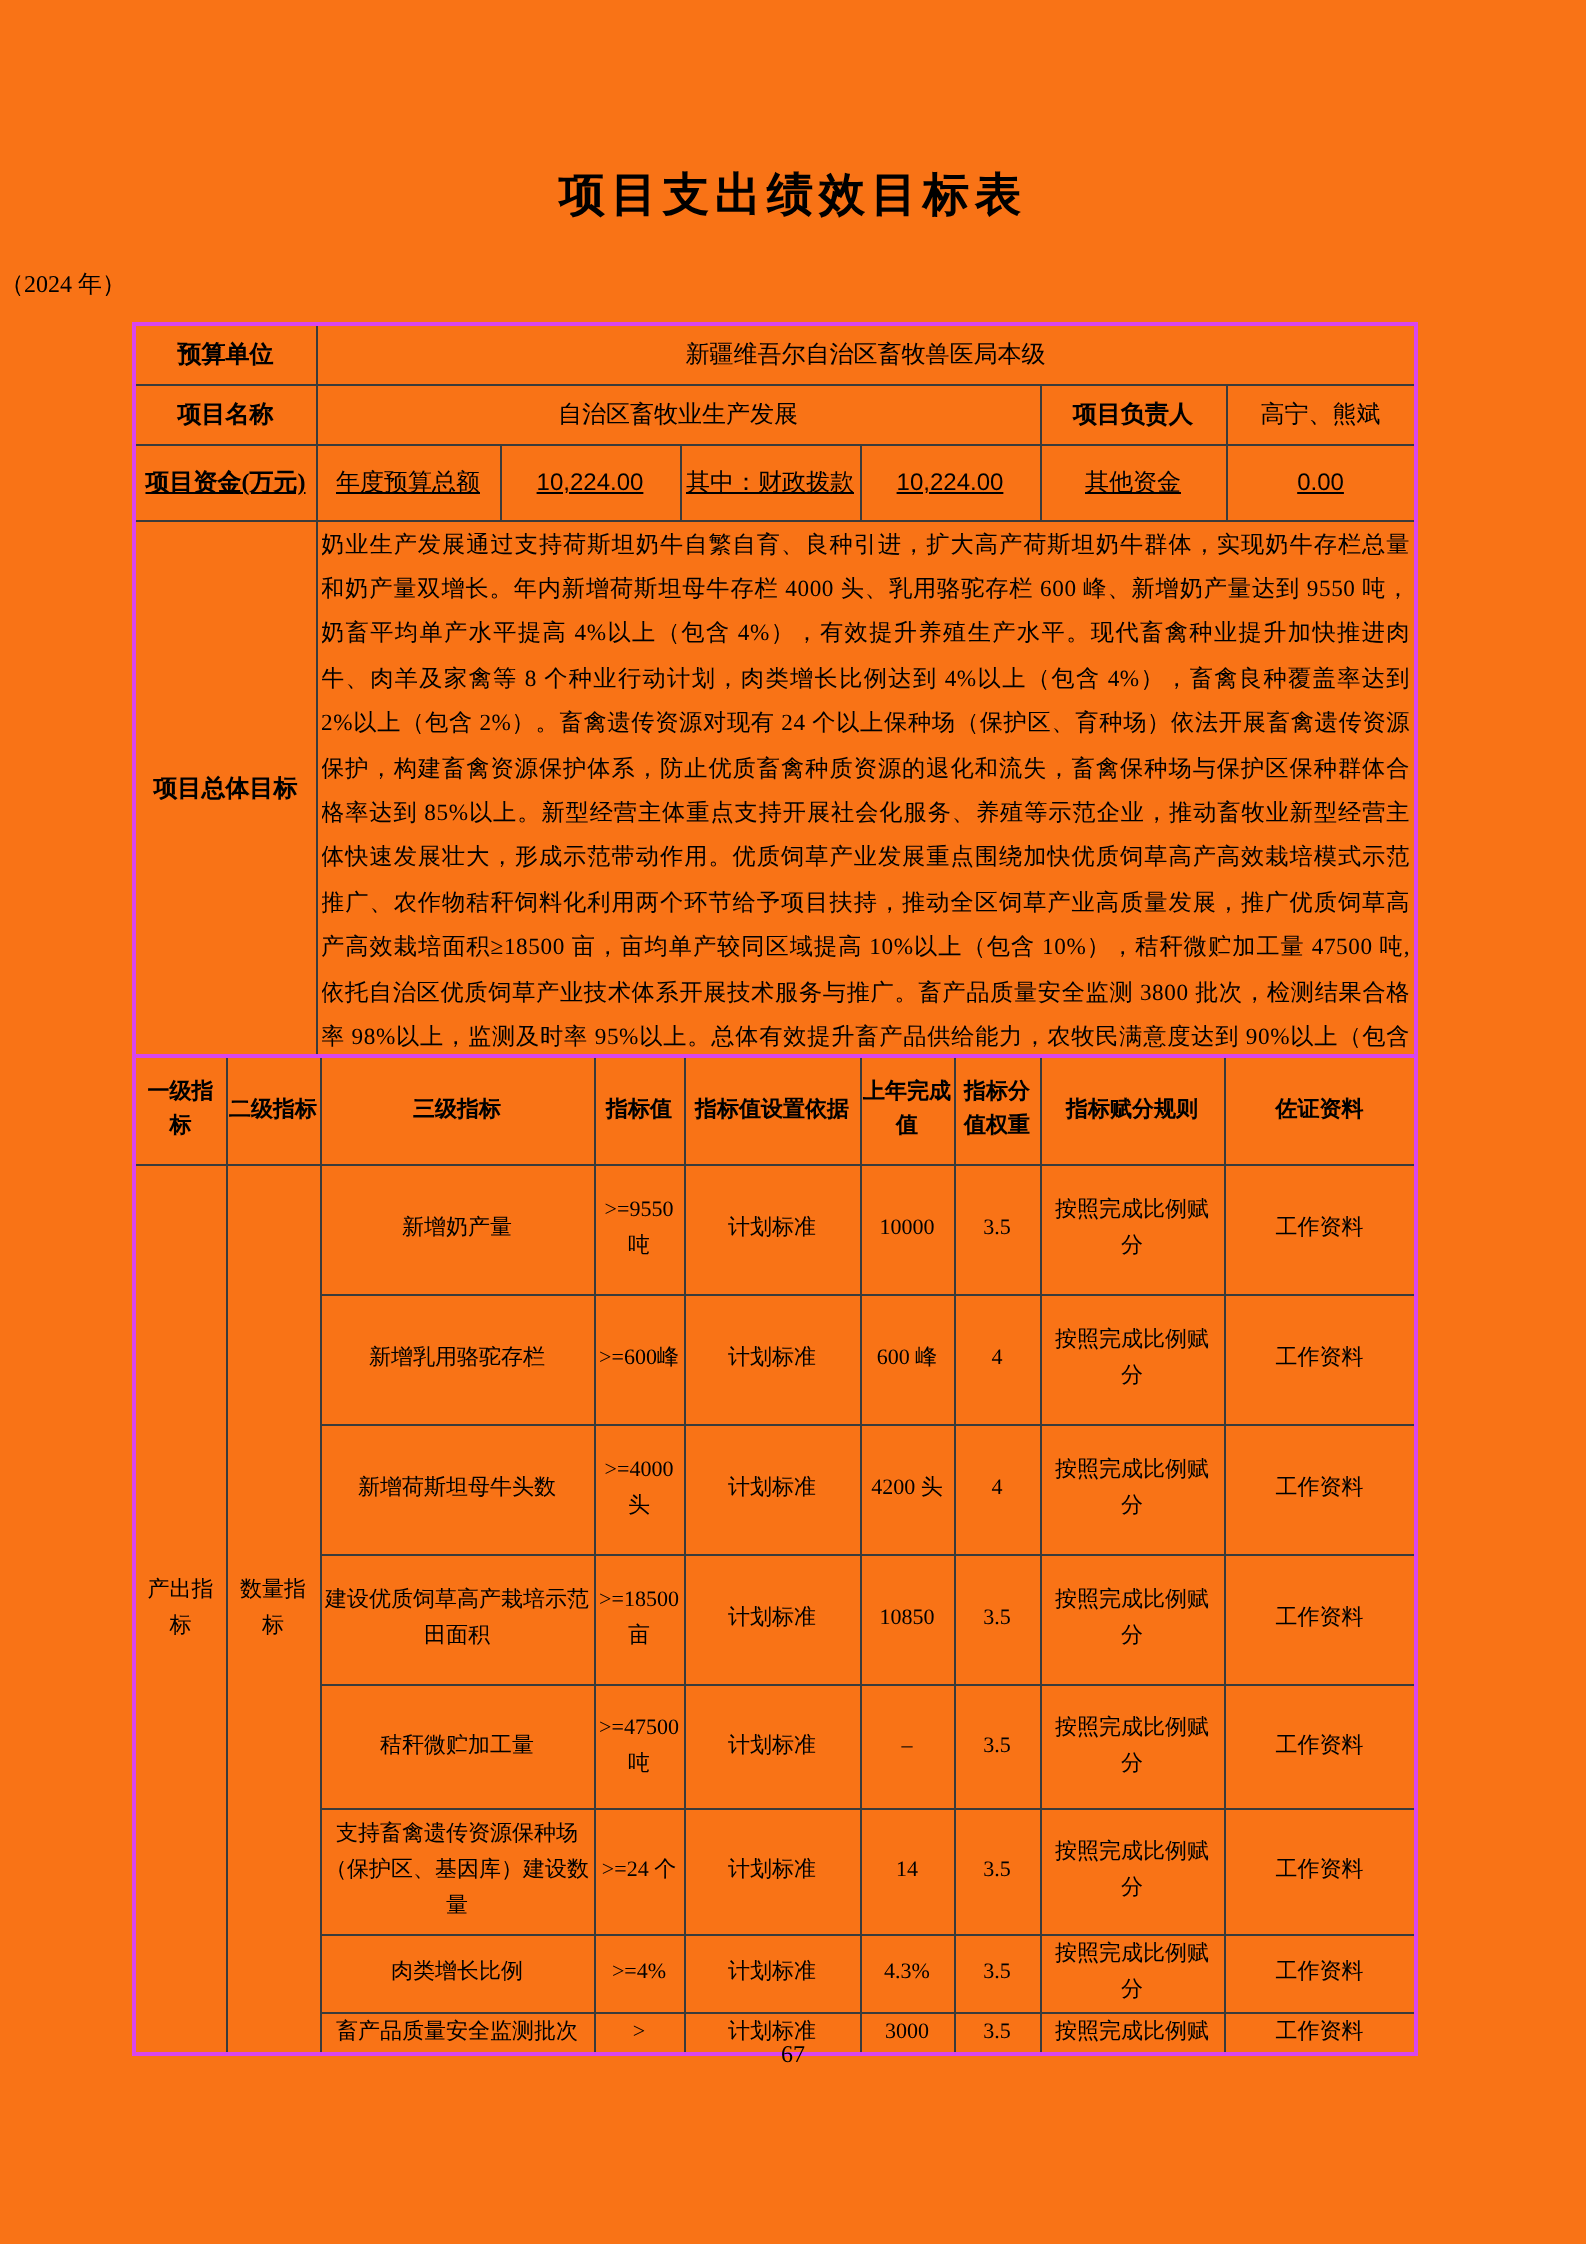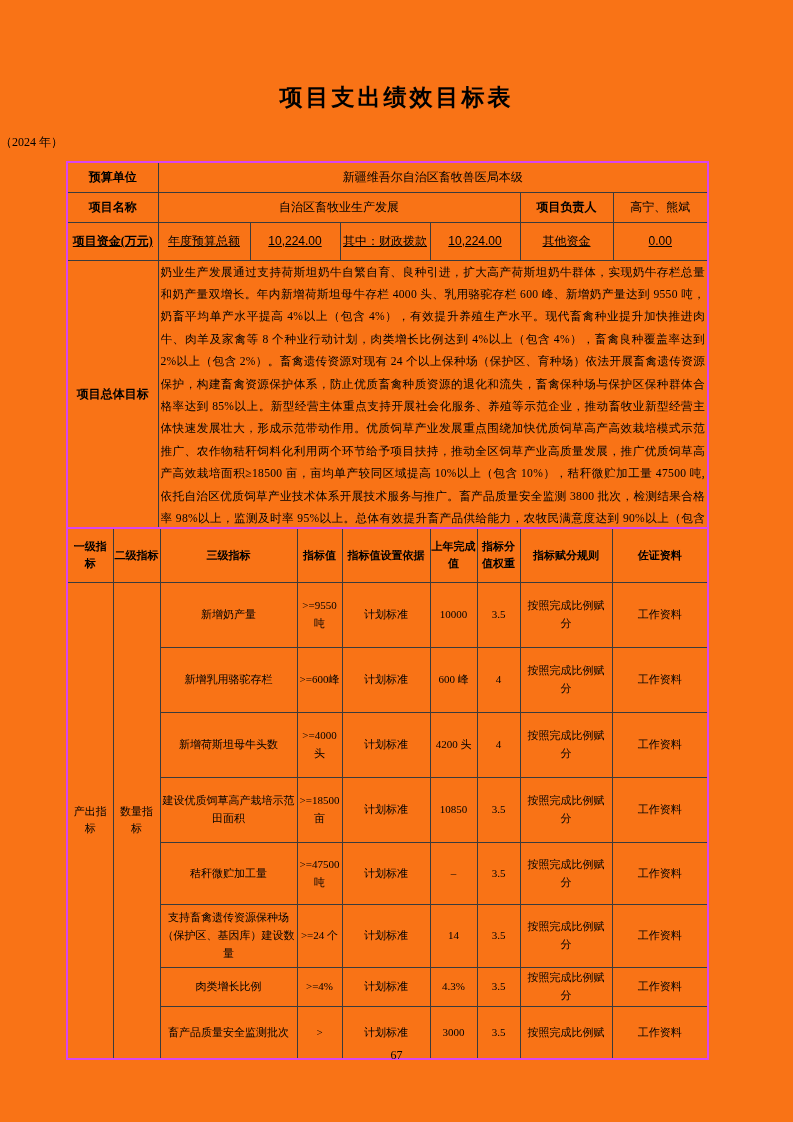--- a/index.html
+++ b/index.html
@@ -30,23 +30,23 @@
   .row-c { height:38px;text-decoration:underline; }
   .lbl { font-weight:bold; }
   .num { font-family:"Liberation Sans","DejaVu Sans",sans-serif; font-size:11.5px; }
   .goal-cell { padding:3px 9px; vertical-align:top; }
   .goal-text {
     height:264px; overflow:hidden; text-align:justify; text-align-last:left;
     font-size:11.6px; line-height:22.4px; letter-spacing:0.3px;
   }
   .ind th { font-size:11px; font-weight:bold; line-height:1.55; padding:2px 1px; }
   .ind td { font-size:11px; line-height:1.62; }
-  .ind tr.cut td { padding:16px 2px; line-height:19px; overflow:hidden; }
+  .ind tr.cut td { padding:0 2px; line-height:19px; overflow:hidden; }
   .pageno {
-    position:absolute; left:0; right:0; top:1048px; text-align:center;
+    position:absolute; left:0; right:0; top:1020px; text-align:center;
     font-size:12px; font-family:"Liberation Serif","DejaVu Serif",serif;
   }
 </style>
 </head>
 <body>
 
 <div class="page">
 
   <div class="title">项目支出绩效目标表</div>
   <div class="subtitle">（2024 年）</div>

